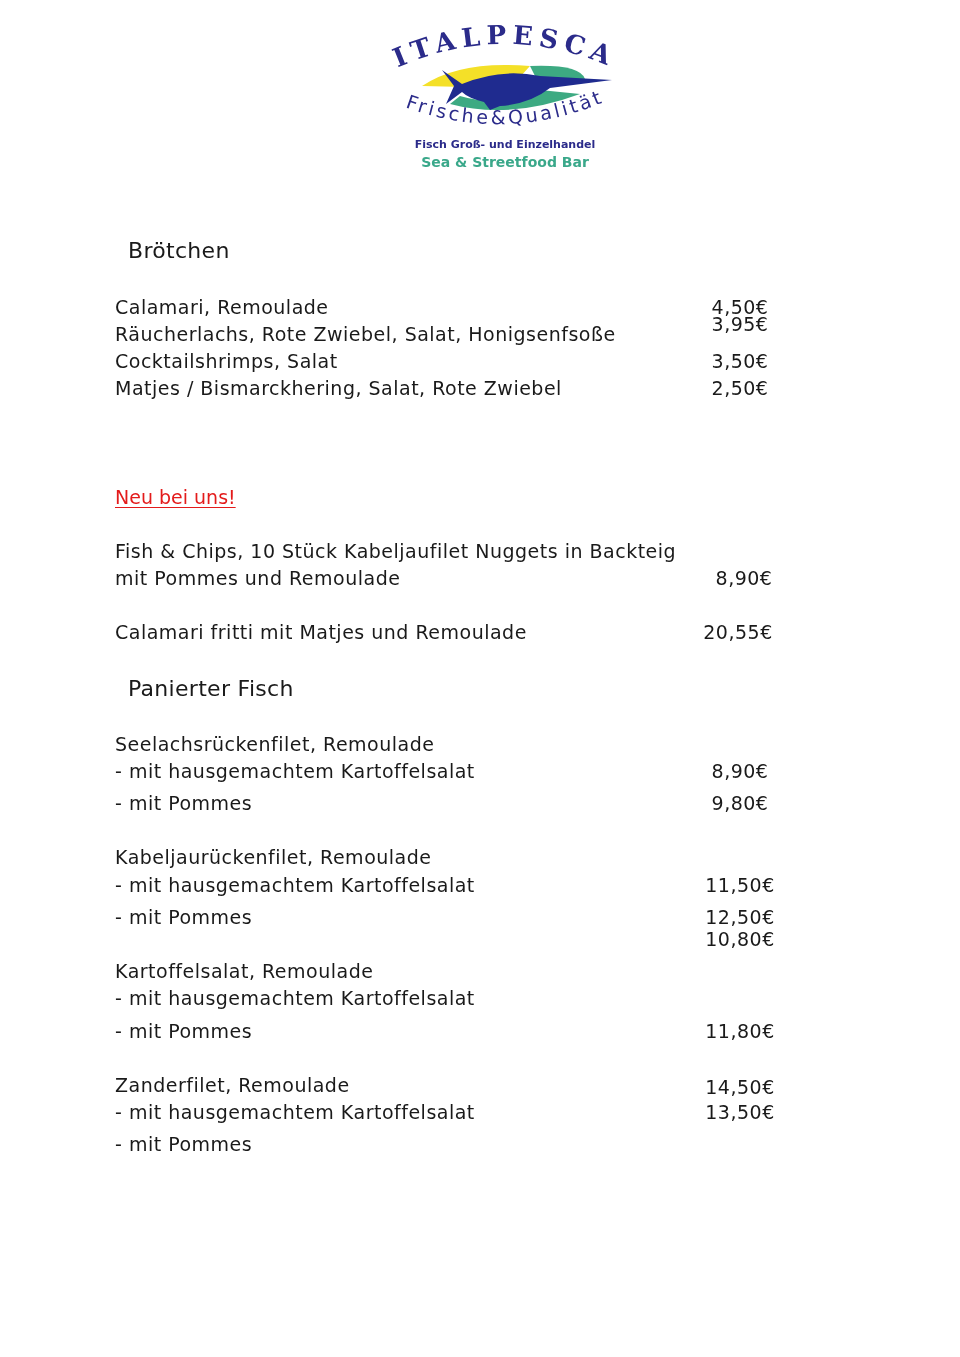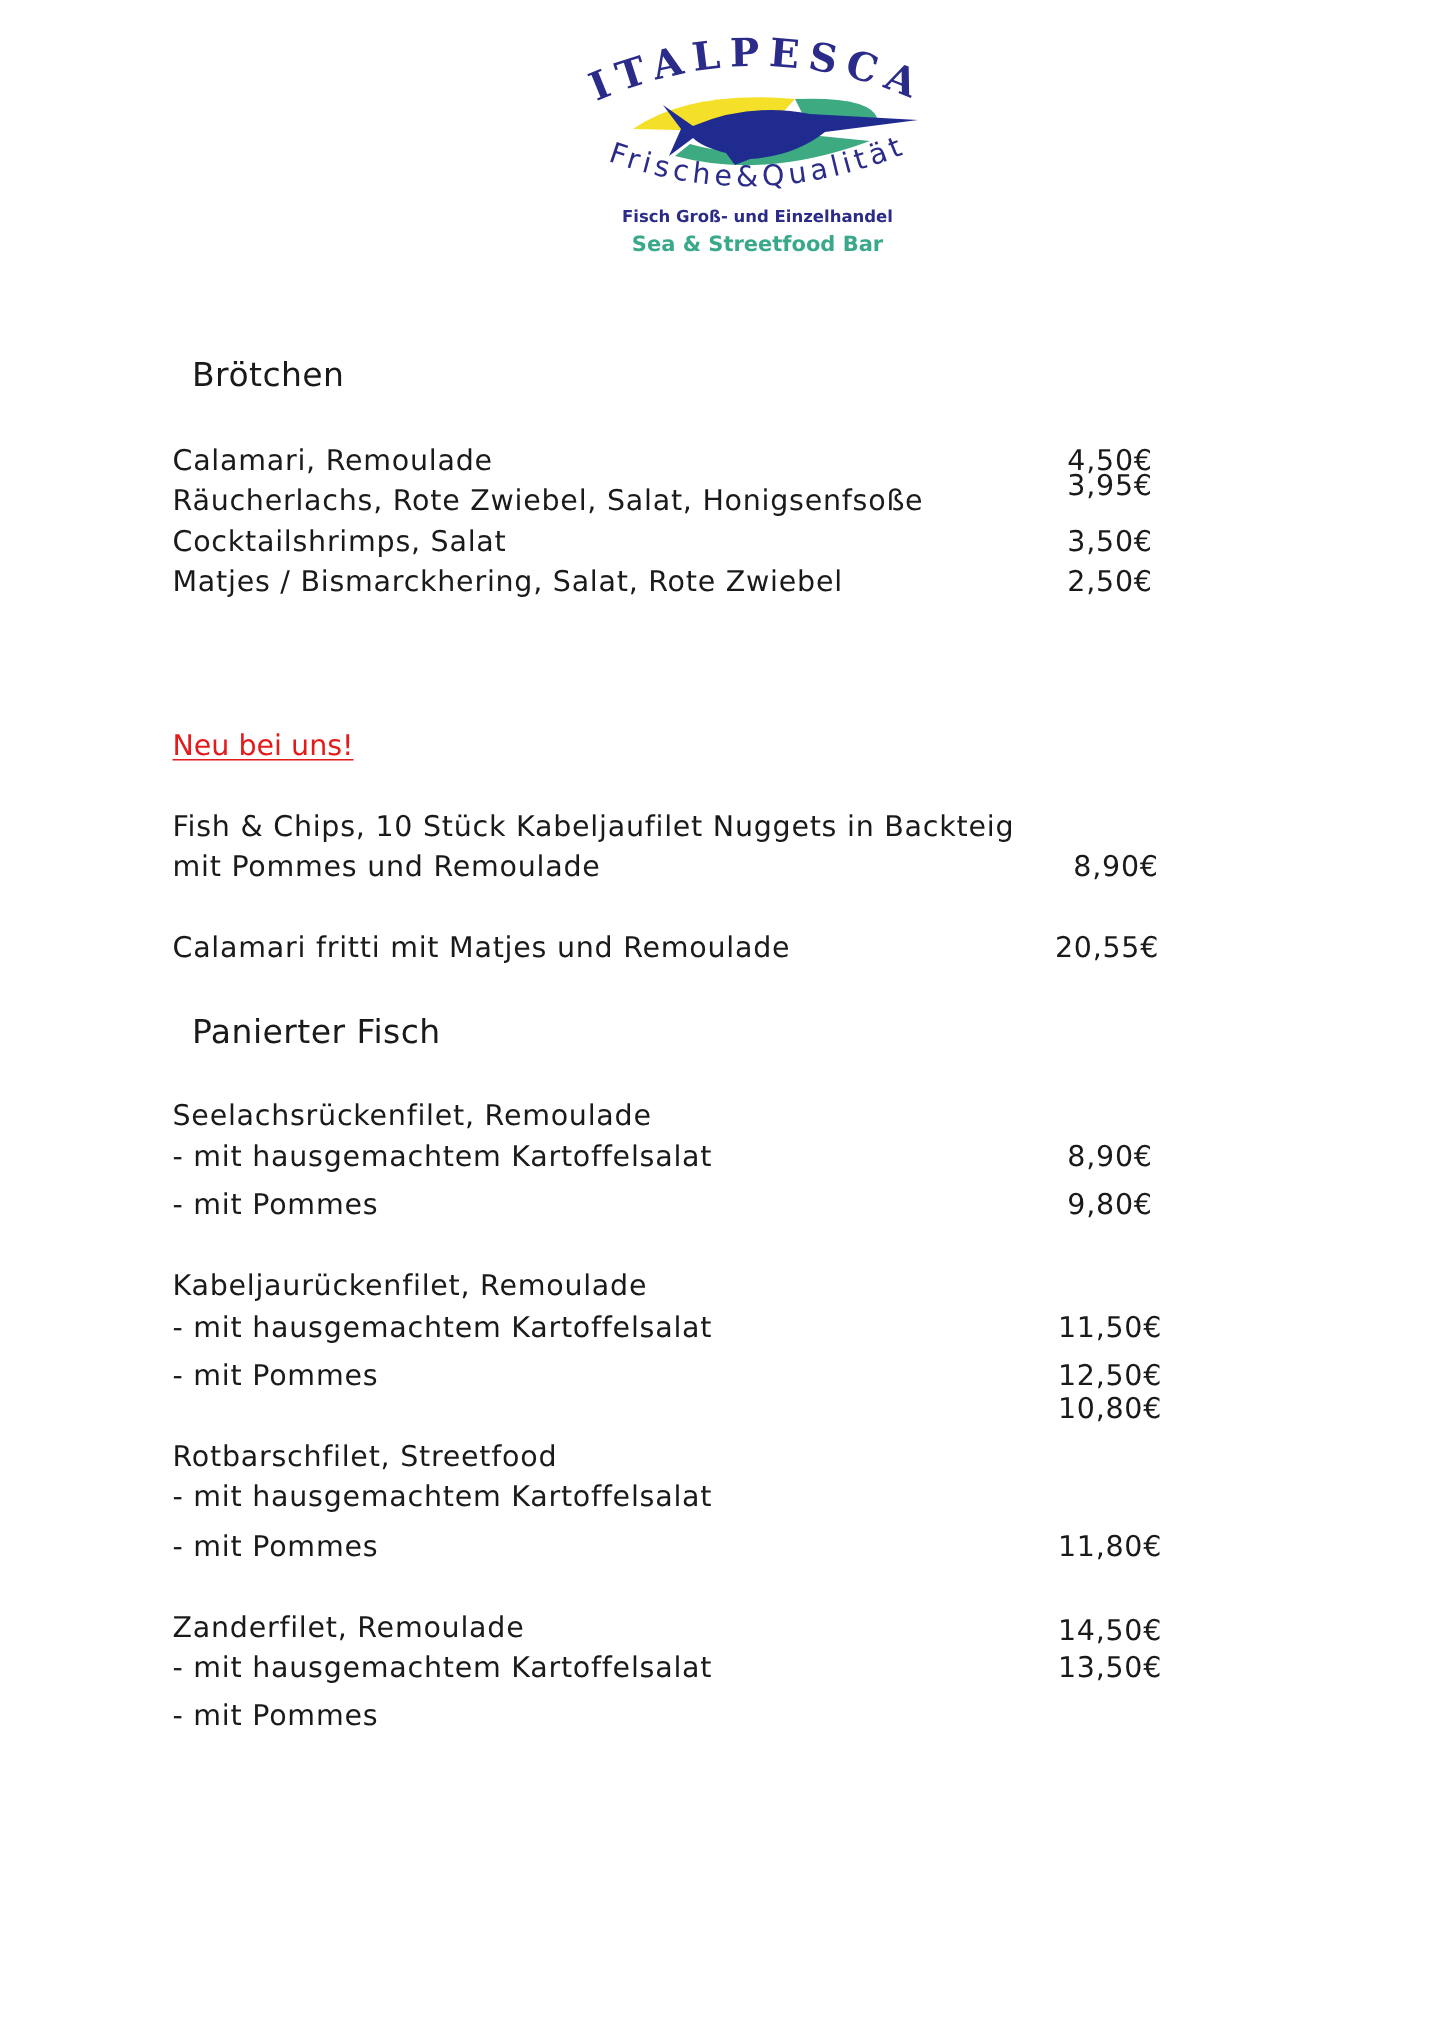--- a/index.html
+++ b/index.html
@@ -88,21 +88,21 @@
 
 <div>
   <div class="line" style="top:846px">Kabeljaurückenfilet, Remoulade</div>
   <div class="line" style="top:874px">- mit hausgemachtem Kartoffelsalat</div>
   <div class="price p790" style="top:874px">11,50€</div>
   <div class="line" style="top:906px">- mit Pommes</div>
   <div class="price p790" style="top:906px">12,50€</div>
 </div>
 
 <div>
-  <div class="line" style="top:960px">Rotbarschfilet, Streetfood</div>
+  <div class="line" style="top:960px">Kartoffelsalat, Remoulade</div>
   <div class="line" style="top:987px">- mit hausgemachtem Kartoffelsalat</div>
   <div class="price p790" style="top:928px">10,80€</div>
   <div class="line" style="top:1020px">- mit Pommes</div>
   <div class="price p790" style="top:1020px">11,80€</div>
 </div>
 
 <div>
   <div class="line" style="top:1074px">Zanderfilet, Remoulade</div>
   <div class="line" style="top:1101px">- mit hausgemachtem Kartoffelsalat</div>
   <div class="price p790" style="top:1101px">13,50€</div>

